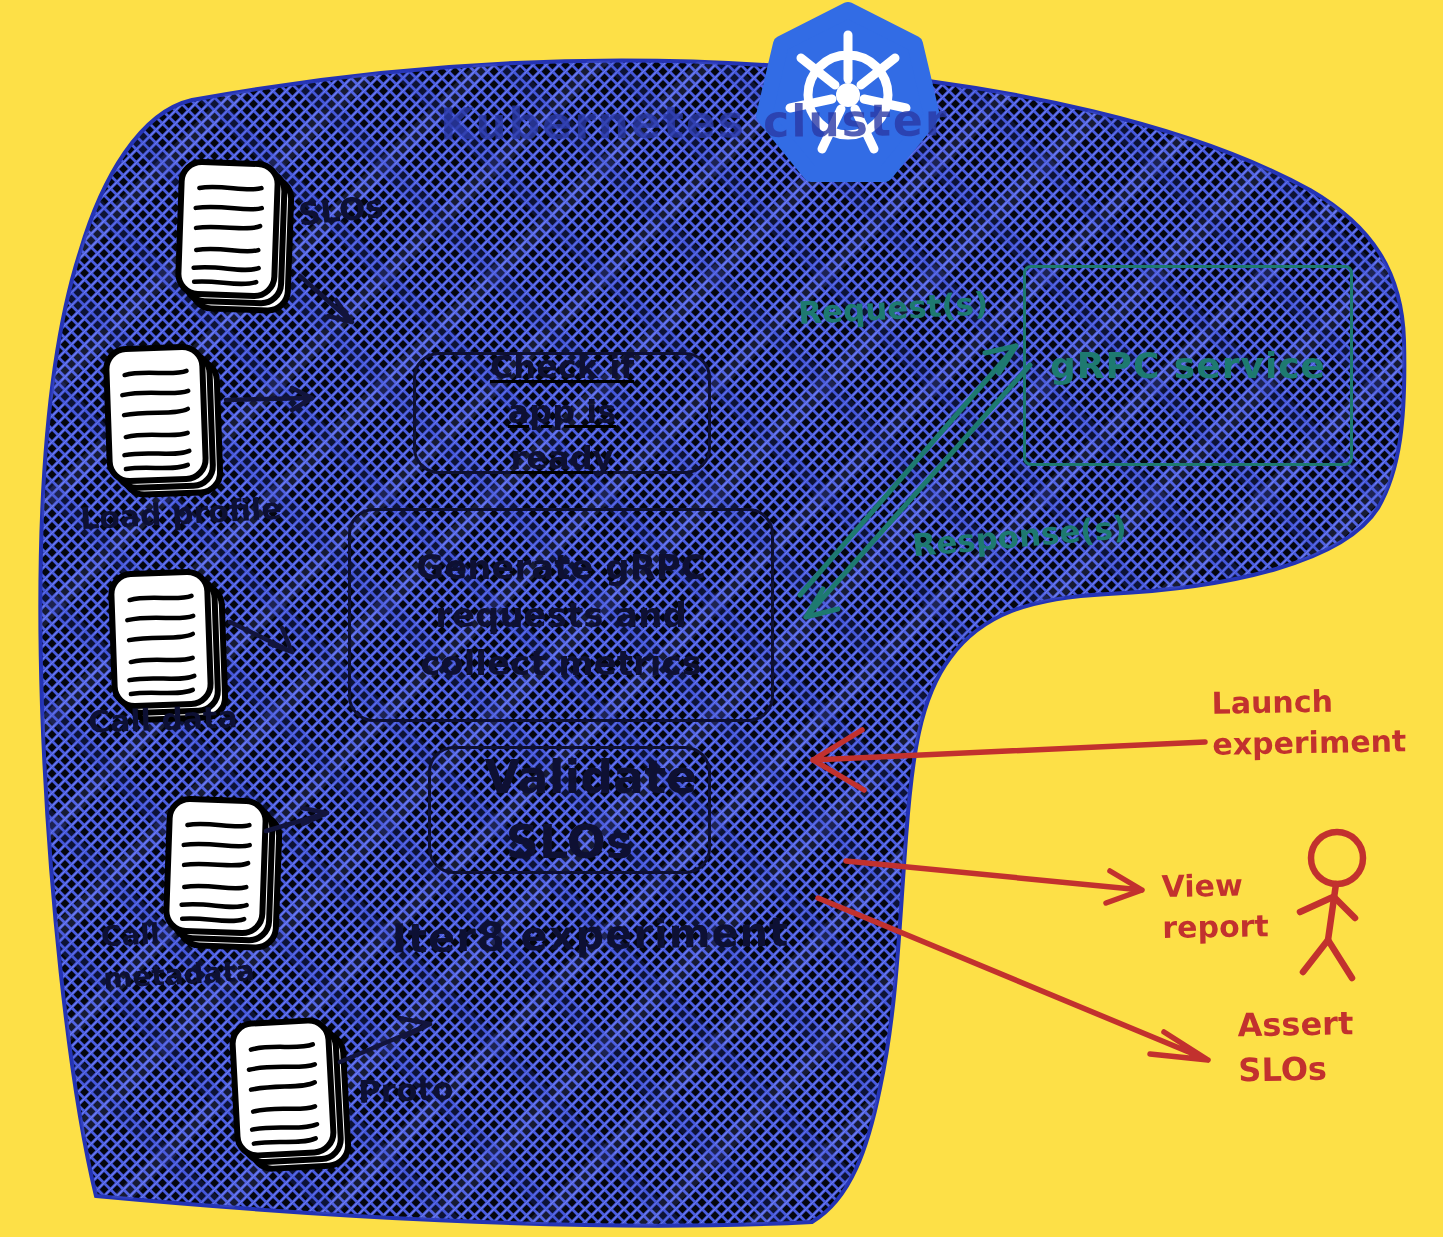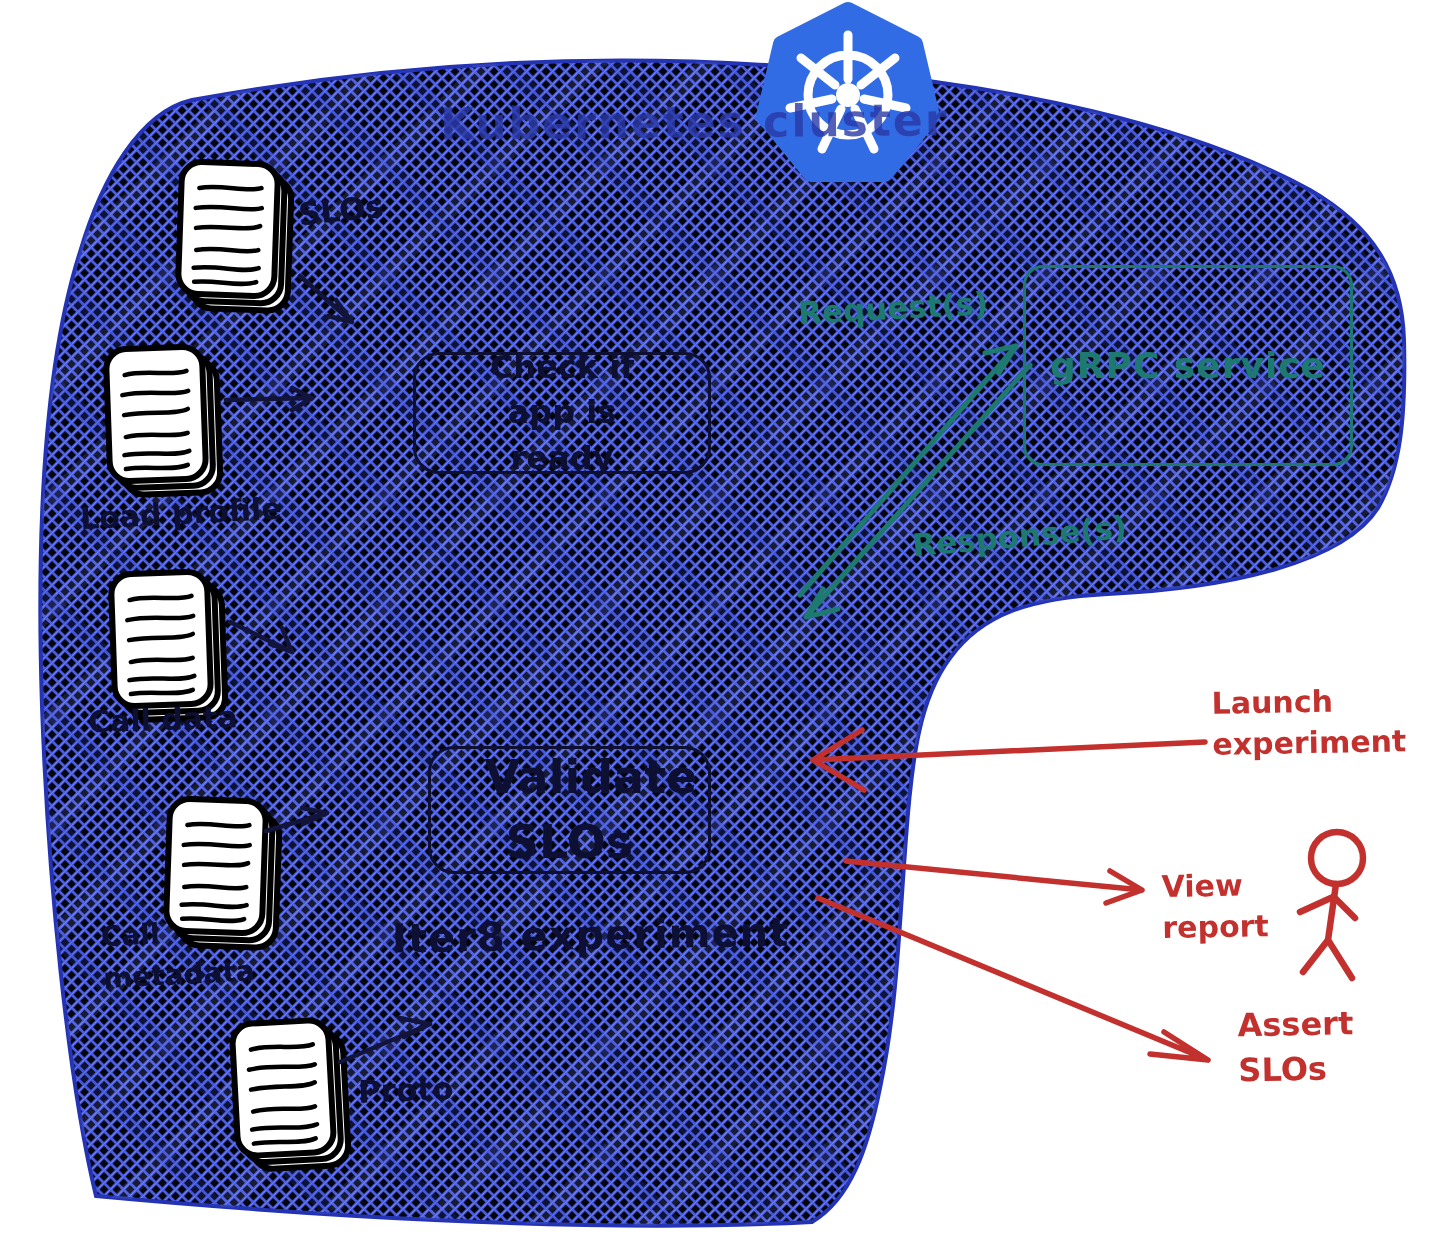--- a/index.html
+++ b/index.html
@@ -1,27 +1,27 @@
 <!DOCTYPE html>
 <html><head>
 <meta charset="utf-8">
 <style>
   html,body{margin:0;padding:0;background:#000;}
-  .stage{position:relative;width:1443px;height:1237px;background:#ffffff;overflow:hidden;
+  .stage{position:relative;width:1443px;height:1237px;background:#fde047;overflow:hidden;
          font-family:"DejaVu Sans",sans-serif;}
   .stage svg.canvas{position:absolute;left:0;top:0;}
   .lbl{position:absolute;font-weight:bold;white-space:pre-line;}
   .ink{color:#0d1034;}
   .title{font-size:44px;letter-spacing:2px;color:#2a39a6;opacity:.8;transform:rotate(-.5deg);}
   .teal{color:#1e7a70;}
   .red{color:#c2312e;}
   .box{position:absolute;border:3.5px solid #0e1033;border-radius:26px;background:transparent;
        display:flex;align-items:center;justify-content:center;text-align:center;}
   .box span{font-weight:bold;color:#0e1033;line-height:1.42;}
-  .gbox{position:absolute;border:3.5px solid #1e7a70;border-radius:20px;background:transparent;
+  .gbox{position:absolute;border:3.5px solid #1e7a70;border-radius:8px;background:transparent;
         display:flex;align-items:center;justify-content:center;text-align:center;}
   .gbox span{font-weight:bold;color:#1e7a70;font-size:36px;letter-spacing:1px;}
 </style>
 </head>
 <body>
 
 <div class="stage">
 
   <svg class="canvas" width="1443" height="1237" viewBox="0 0 1443 1237">
     <defs>
@@ -133,22 +133,25 @@
   </svg>
 
   <div class="lbl title" style="left:440px;top:96px;width:600px;">Kubernetes cluster</div>
 
   <div class="lbl ink" style="left:298px;top:192px;font-size:31px;transform:rotate(-6deg);">SLOs</div>
   <div class="lbl ink" style="left:80px;top:496px;font-size:30px;transform:rotate(-3deg);">Load profile</div>
   <div class="lbl ink" style="left:88px;top:702px;font-size:30px;transform:rotate(-2deg);">Call data</div>
   <div class="lbl ink" style="left:102px;top:912px;font-size:28px;width:160px;line-height:1.5;transform:rotate(-3deg);">Call metadata</div>
   <div class="lbl ink" style="left:358px;top:1072px;font-size:31px;transform:rotate(-2deg);">Proto</div>
 
-  <div class="box" style="left:413px;top:352px;width:292px;height:116px;">
+  <div class="box" style="left:413px;top:352px;width:292px;height:116px;text-decoration:underline;">
     <span style="font-size:32px;width:215px;">Check if app is ready</span>
+  </div>
+  <div class="box" style="left:348px;top:508px;width:420px;height:208px;">
+    <span style="font-size:34px;width:330px;">Generate gRPC requests and collect metrics</span>
   </div>
   <div class="box" style="left:428px;top:746px;width:277px;height:122px;">
     <span style="font-size:46px;width:170px;">Validate SLOs</span>
   </div>
 
   <div class="lbl ink" style="left:392px;top:912px;font-size:40px;letter-spacing:1px;transform:rotate(-1deg);">Iter8 experiment</div>
 
   <div class="gbox" style="left:1023px;top:265px;width:324px;height:195px;">
     <span>gRPC service</span>
   </div>

